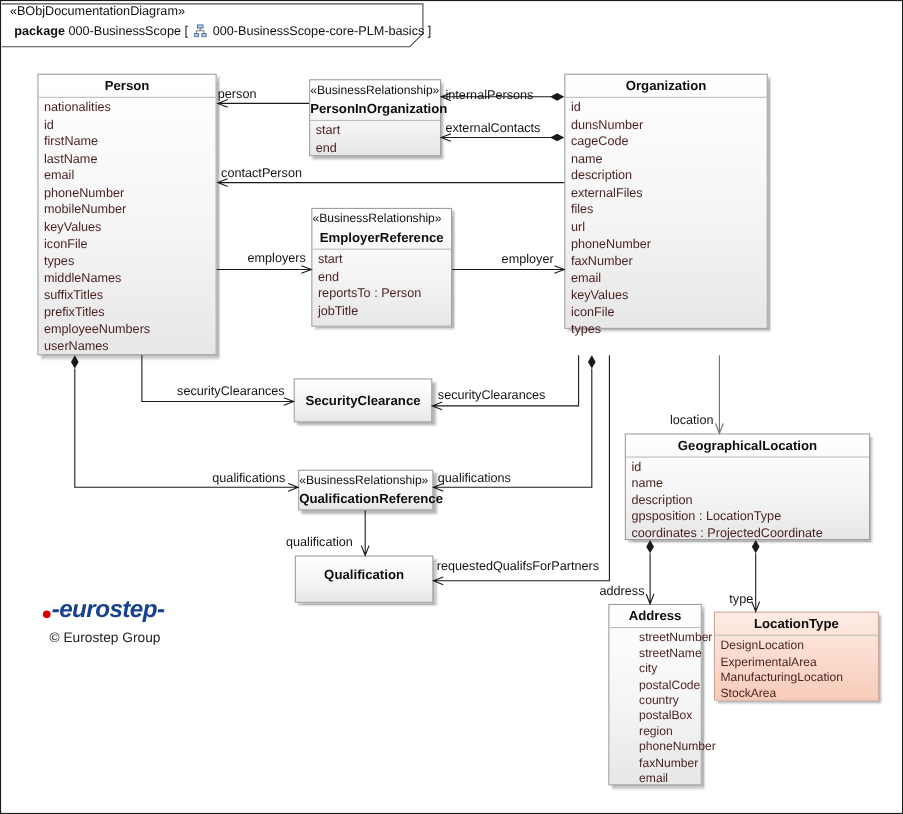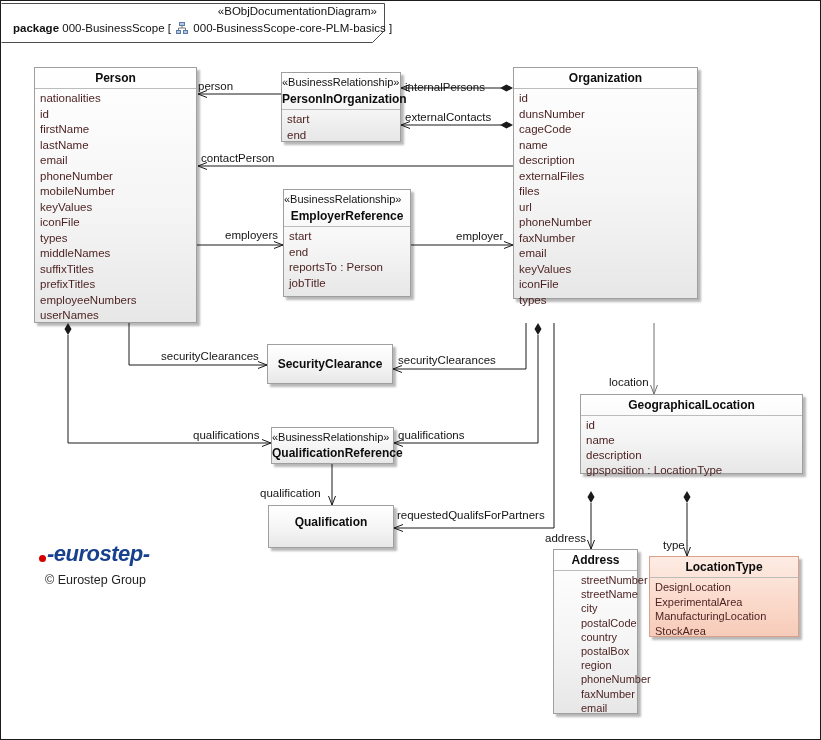--- a/index.html
+++ b/index.html
@@ -30,21 +30,21 @@
   .box.enum{
     background:linear-gradient(180deg,#fdece4 0%,#fbdacc 55%,#f7cbb9 100%);
     border-color:#d9a08c;
   }
   .box.center-name{display:flex;align-items:center;justify-content:center;}
   .box.center-name .hdr{line-height:14px;}
   .box.top-name .hdr{padding-top:7px;}
   
   .elabel{position:absolute;font-size:11.5px;color:#141414;white-space:nowrap;}
   
-  .tabline1{position:absolute;left:8px;top:4px;width:368px;text-align:right;font-size:11.5px;color:#111;}
+  .tabline1{position:absolute;left:8px;top:4px;width:368px;text-align:left;font-size:11.5px;color:#111;}
   .tabline2{position:absolute;left:12px;top:21px;font-size:11.5px;color:#111;white-space:nowrap;}
   .tabline2 .kw{font-weight:bold;}
   .tabline2 svg{vertical-align:-2px;margin:0 2px;}
   
   .logo-dot{position:absolute;left:38px;top:554px;width:7px;height:7px;border-radius:50%;background:#d40000;}
   .logo-word{
     position:absolute;left:46px;top:540px;
     font-size:22px;font-weight:bold;font-style:italic;
     color:#17418e;letter-spacing:-0.5px;
   }
@@ -122,27 +122,28 @@
 
   <div class="box" style="left:270px;top:426px;width:123px;height:37px">
     <div class="stereo">«BusinessRelationship»</div>
     <div class="hdr" style="line-height:16px">QualificationReference</div>
   </div>
 
   <div class="box top-name" style="left:267px;top:504px;width:126px;height:43px">
     <div class="hdr">Qualification</div>
   </div>
 
-  <div class="box" style="left:579px;top:393px;width:223px;height:80px">
+  <div class="box" style="left:567px;top:393px;width:223px;height:97px">
     <div class="hdr pad-top">GeographicalLocation</div>
     <div class="attrs rh-150">
         <div class="attr">id</div>
         <div class="attr">name</div>
         <div class="attr">description</div>
         <div class="attr">gpsposition : LocationType</div>
+        <div class="attr">coordinates : ProjectedCoordinate</div>
       </div>
   </div>
 
   <div class="box" style="left:552px;top:548px;width:85px;height:165px">
     <div class="hdr pad-top">Address</div>
     <div class="attrs rh-142">
         <div class="attr">streetNumber</div>
         <div class="attr">streetName</div>
         <div class="attr">city</div>
         <div class="attr">postalCode</div>

